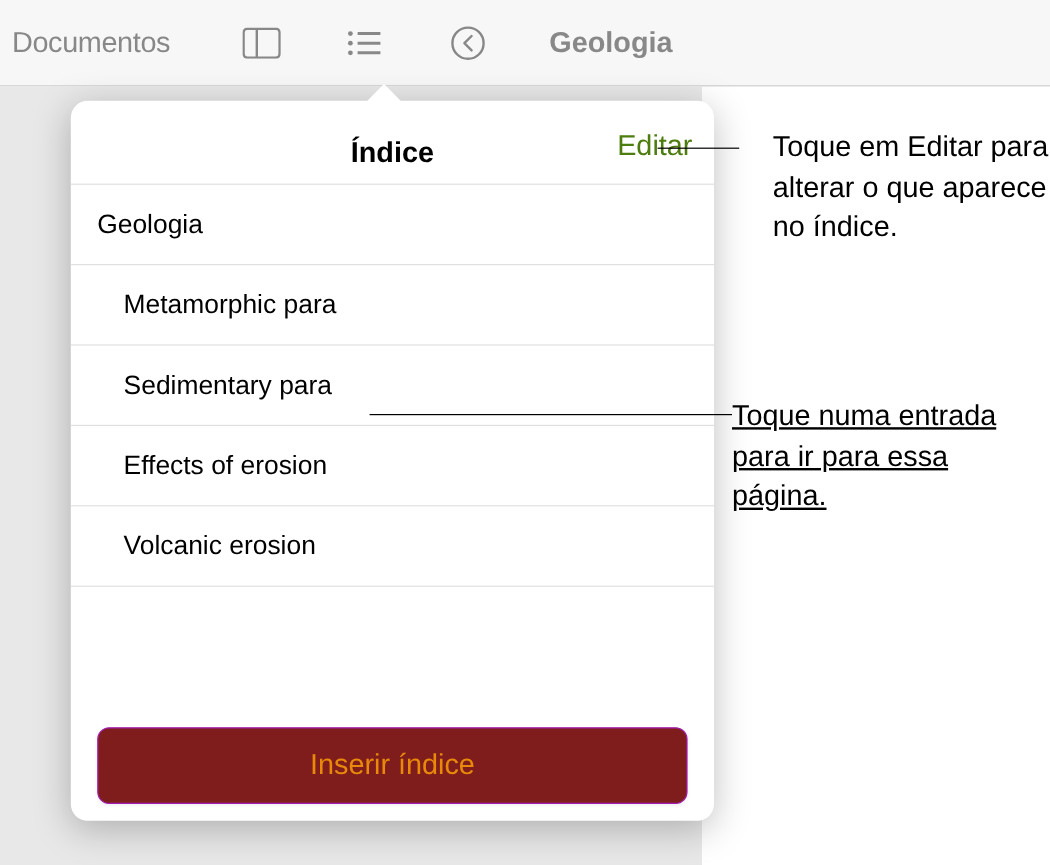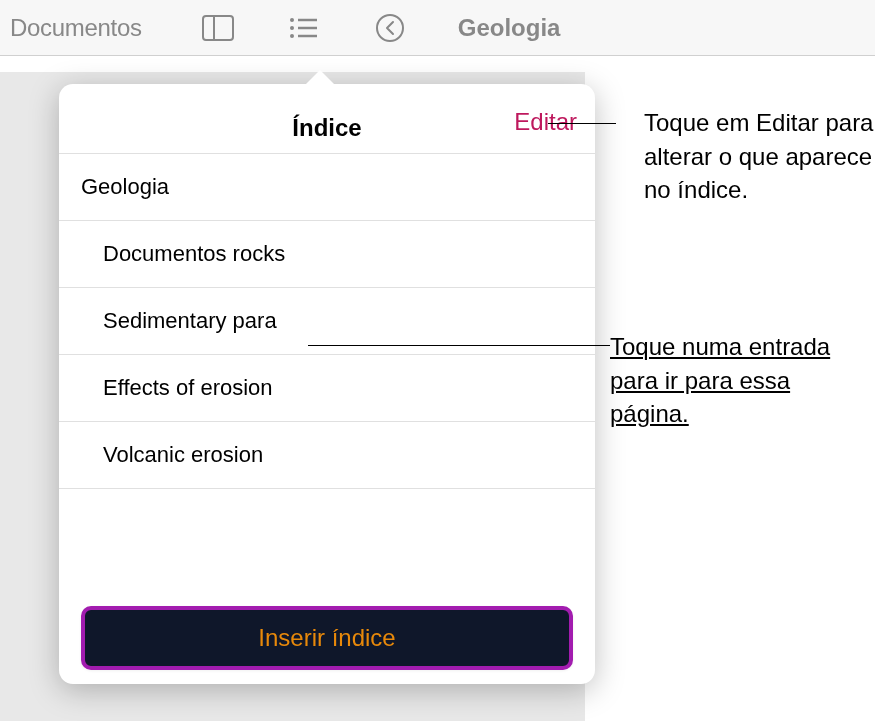--- a/index.html
+++ b/index.html
@@ -9,21 +9,21 @@
     }
     body {
       font-family: -apple-system, BlinkMacSystemFont, "Helvetica Neue", Arial, sans-serif;
       width: 875px;
       height: 721px;
       background: #fff;
       position: relative;
       overflow: hidden;
     }
     .toolbar {
-      height: 56px;
+      height: 72px;
       background: #f7f7f7;
       border-bottom: 1px solid #d0d0d0;
       display: flex;
       align-items: center;
       padding: 0 8px;
       position: relative;
     }
     .toolbar-left {
       font-size: 24px;
       color: #888;
@@ -94,21 +94,21 @@
     .popover-title {
       font-size: 24px;
       font-weight: 600;
       color: #000;
     }
     .popover-edit {
       position: absolute;
       right: 18px;
       top: 6px;
       font-size: 24px;
-      color: #be185d;
+      color: #4d7c0f;
       font-weight: 400;
     }
     .toc-list {
       list-style: none;
     }
     .toc-item {
       border-bottom: 1px solid #e0e0e0;
       font-size: 22px;
       color: #000;
       padding: 20px 0;
@@ -119,22 +119,22 @@
     }
     .toc-item.level-1 {
       padding-left: 44px;
     }
     .insert-button {
       position: absolute;
       bottom: 14px;
       left: 22px;
       right: 22px;
       height: 64px;
-      background: #0f172a;
-      border: 4px solid #a21caf;
+      background: #7f1d1d;
+      border: 1px solid #a21caf;
       border-radius: 10px;
       display: flex;
       align-items: center;
       justify-content: center;
       font-size: 24px;
       color: #e8890a;
       box-shadow: 0 1px 3px rgba(0,0,0,0.06);
     }
     .callout {
       position: absolute;
@@ -205,21 +205,21 @@
 <div class="doc-bg"></div>
 
 <div class="popover">
   <div class="popover-arrow"></div>
   <div class="popover-header">
     <div class="popover-title">Índice</div>
     <div class="popover-edit">Editar</div>
   </div>
   <ul class="toc-list">
     <li class="toc-item level-0">Geologia</li>
-    <li class="toc-item level-1">Documentos rocks</li>
+    <li class="toc-item level-1">Metamorphic para</li>
     <li class="toc-item level-1">Sedimentary para</li>
     <li class="toc-item level-1">Effects of erosion</li>
     <li class="toc-item level-1">Volcanic erosion</li>
   </ul>
   <div class="insert-button">Inserir índice</div>
 </div>
 
 <div class="callout-line line-1"></div>
 <div class="callout callout-1">Toque em Editar para alterar o que aparece no índice.</div>
 

